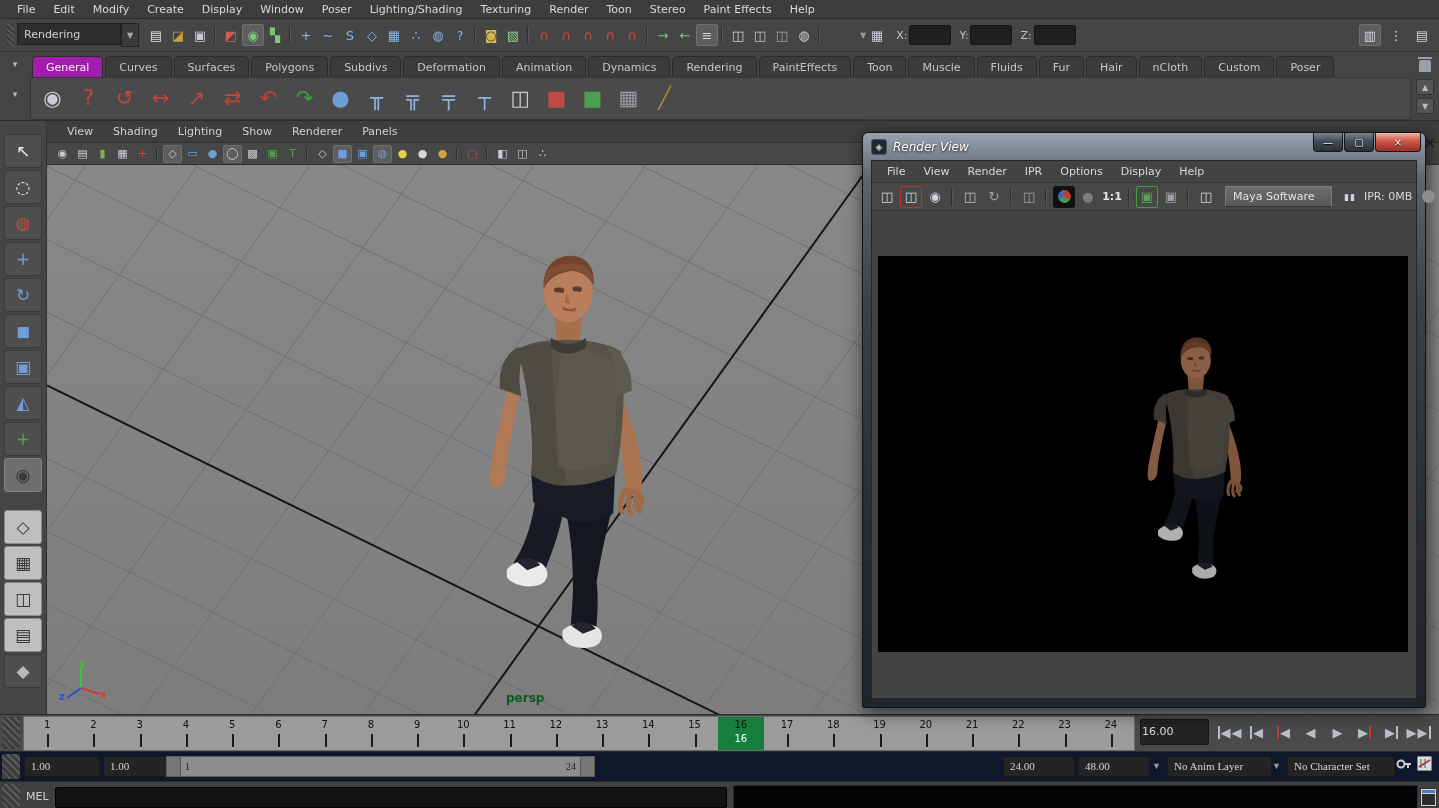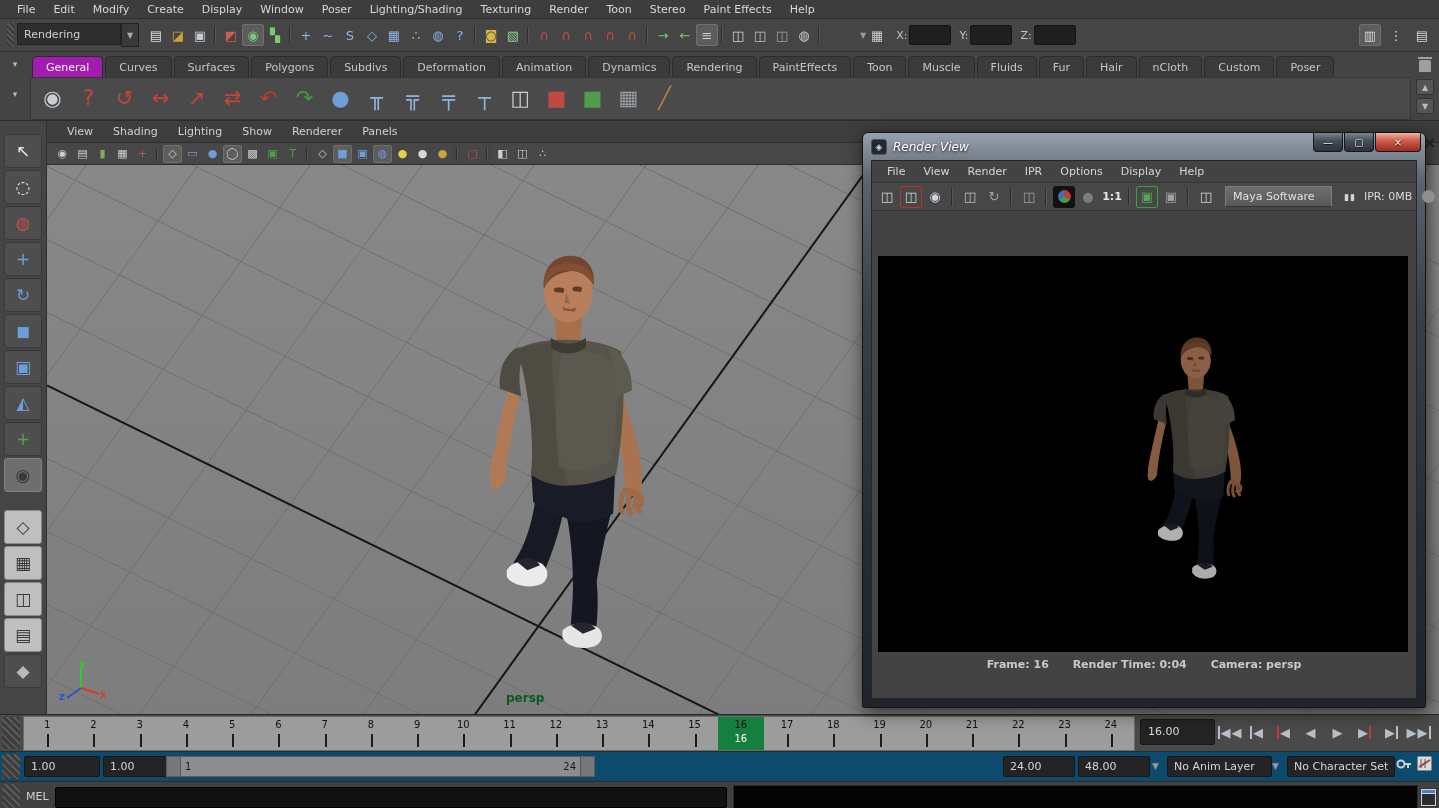--- a/index.html
+++ b/index.html
@@ -90,28 +90,28 @@
   .rw-status span{margin:0 10px;}
   
   .timeline-row{position:relative;height:36px;background:#4a4a4a;border-top:1px solid #292929;}
   .row-grip{position:absolute;left:0;top:2px;bottom:2px;width:18px;background:repeating-linear-gradient(45deg,#5a5a5a 0 2px,#3d3d3d 2px 5px);border-radius:2px;margin-left:2px;}
   .ruler{position:absolute;left:23px;top:1px;width:1110px;height:33px;background:#9c9c9c;border:1px solid #6a6a6a;display:flex;box-sizing:content-box;}
   .frame-cell{flex:1;position:relative;font-size:10px;color:#111;text-align:center;}
   .frame-cell .fnum{height:14px;line-height:15px;}
   .frame-cell .tick{position:absolute;left:50%;top:17px;width:2px;height:13px;background:#1c1c1c;}
   .frame-cell.current{background:#15803d;}
   .frame-cell.current .cur-num{position:absolute;top:16px;left:0;right:0;color:#fff;}
-  .time-field{position:absolute;left:1140px;top:4px;width:66px;height:24px;background:#242424;border:1px solid #171717;color:#dadada;font-size:11px;line-height:24px;padding-left:7px;border-radius:2px;}
+  .time-field{position:absolute;left:1140px;top:4px;width:66px;height:24px;background:#242424;border:1px solid #171717;color:#dadada;font-size:11px;line-height:24px;padding-left:1px;border-radius:2px;}
   .playback{position:absolute;left:1216px;top:3px;display:flex;}
   .pb-btn{width:27px;height:29px;display:flex;align-items:center;justify-content:center;gap:1px;}
   .pb-tri{color:#b9bfc6;font-size:13px;line-height:1;}
   .pb-bar{width:2px;height:13px;background:#b9bfc6;}
   .pb-bar.red{background:#c23b35;}
   
-  .range-row{position:relative;height:29px;background:#0c4a6e;border-top:1px solid #2a2a2a;}
+  .range-row{position:relative;height:29px;background:#0f172a;border-top:1px solid #2a2a2a;font-family:Liberation Serif, serif;}
   .rs-field{position:absolute;top:4px;height:19px;background:#242424;border:1px solid #171717;color:#d6d6d6;font-size:11px;line-height:19px;padding-left:6px;border-radius:2px;box-sizing:content-box;}
   .range-bar{position:absolute;left:166px;top:4px;width:427px;height:19px;background:#8e8e8e;border:1px solid #5c5c5c;}
   .rb-handle{position:absolute;top:0;width:13px;height:19px;background:#777;}
   .rb-handle.left{left:0;border-right:1px solid #555;}
   .rb-handle.right{right:0;border-left:1px solid #555;}
   .rb-label{position:absolute;top:0;font-size:10px;color:#1a1a1a;line-height:19px;}
   .dd-arrow2{position:absolute;top:9px;color:#9a9a9a;font-size:9px;}
   .key-icons{position:absolute;left:1396px;top:4px;display:flex;gap:5px;align-items:center;}
   
   .command-row{position:relative;height:31px;background:#404040;border-top:1px solid #2a2a2a;}
@@ -623,25 +623,20 @@
           <div class="rw-circle"></div>
         </div>
         <div class="rw-image">
           <svg width="530" height="396" viewBox="0 0 530 396">
             <rect x="0" y="0" width="530" height="396" fill="#000"></rect>
             <use href="#char" transform="translate(247,78) scale(0.60)"></use>
             <rect x="240" y="70" width="145" height="260" fill="#000" opacity="0.25"></rect>
           </svg>
         </div>
         <div class="rw-status">
-          <div>
-            <span>Frame: 16</span>
-            <span>Render Time: 0:04</span>
-            <span>Camera: persp</span>
-          </div>
         </div>
       </div>
     </div>
 
     <div class="vp-close-x">×</div>
   </div>
 
   <div class="timeline-row">
     <div class="row-grip"></div>
     <div class="ruler">

